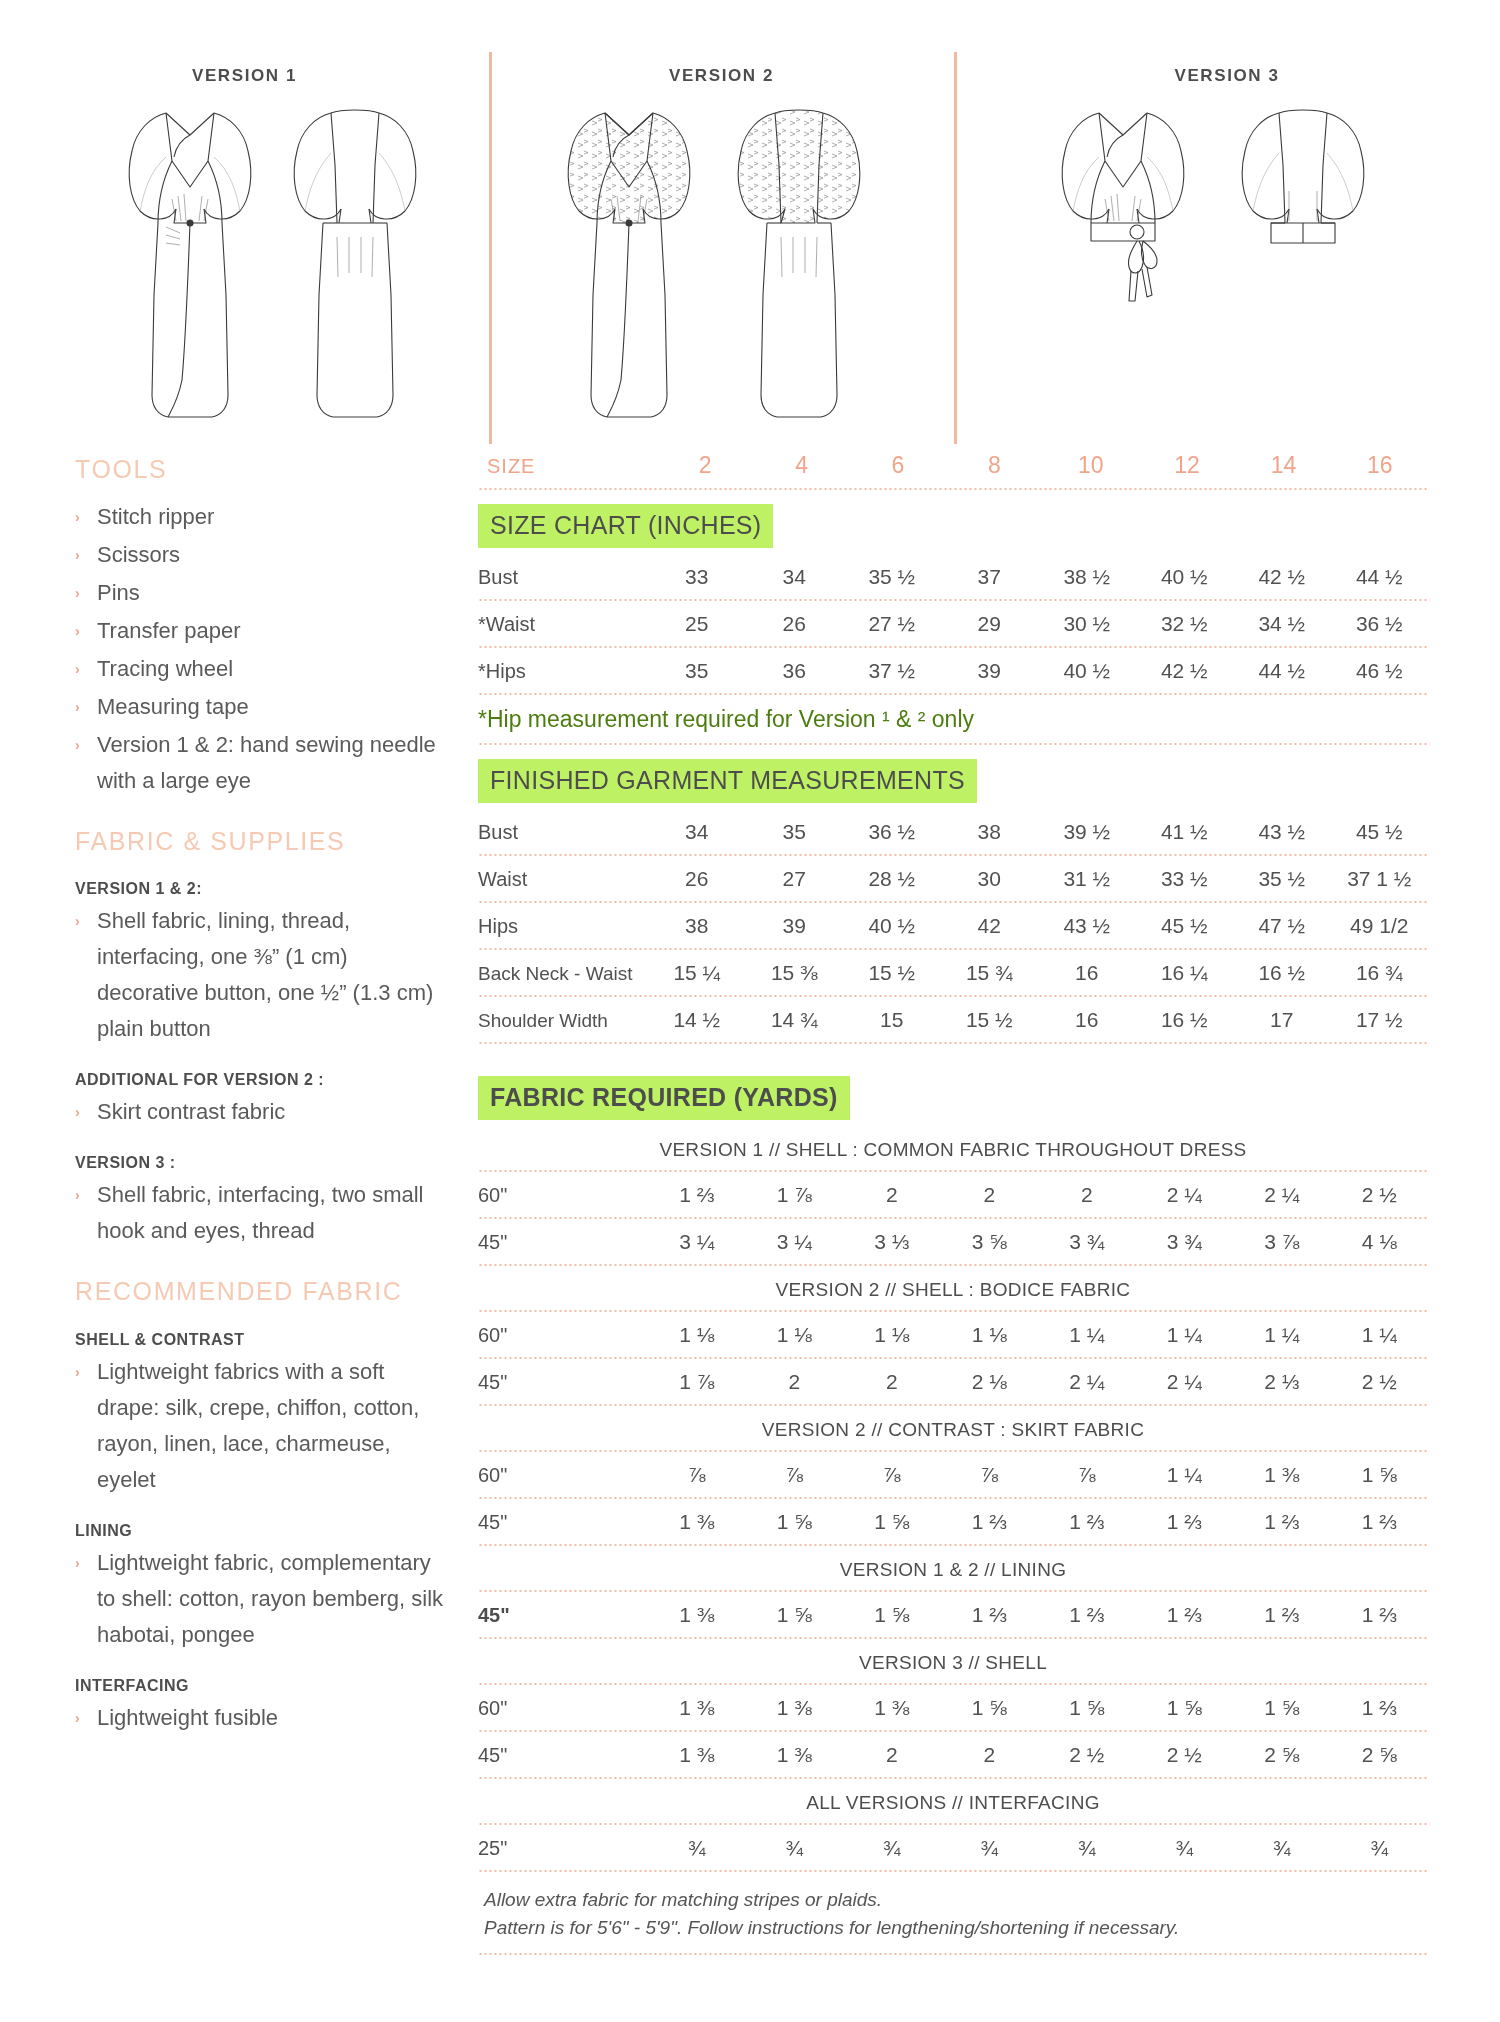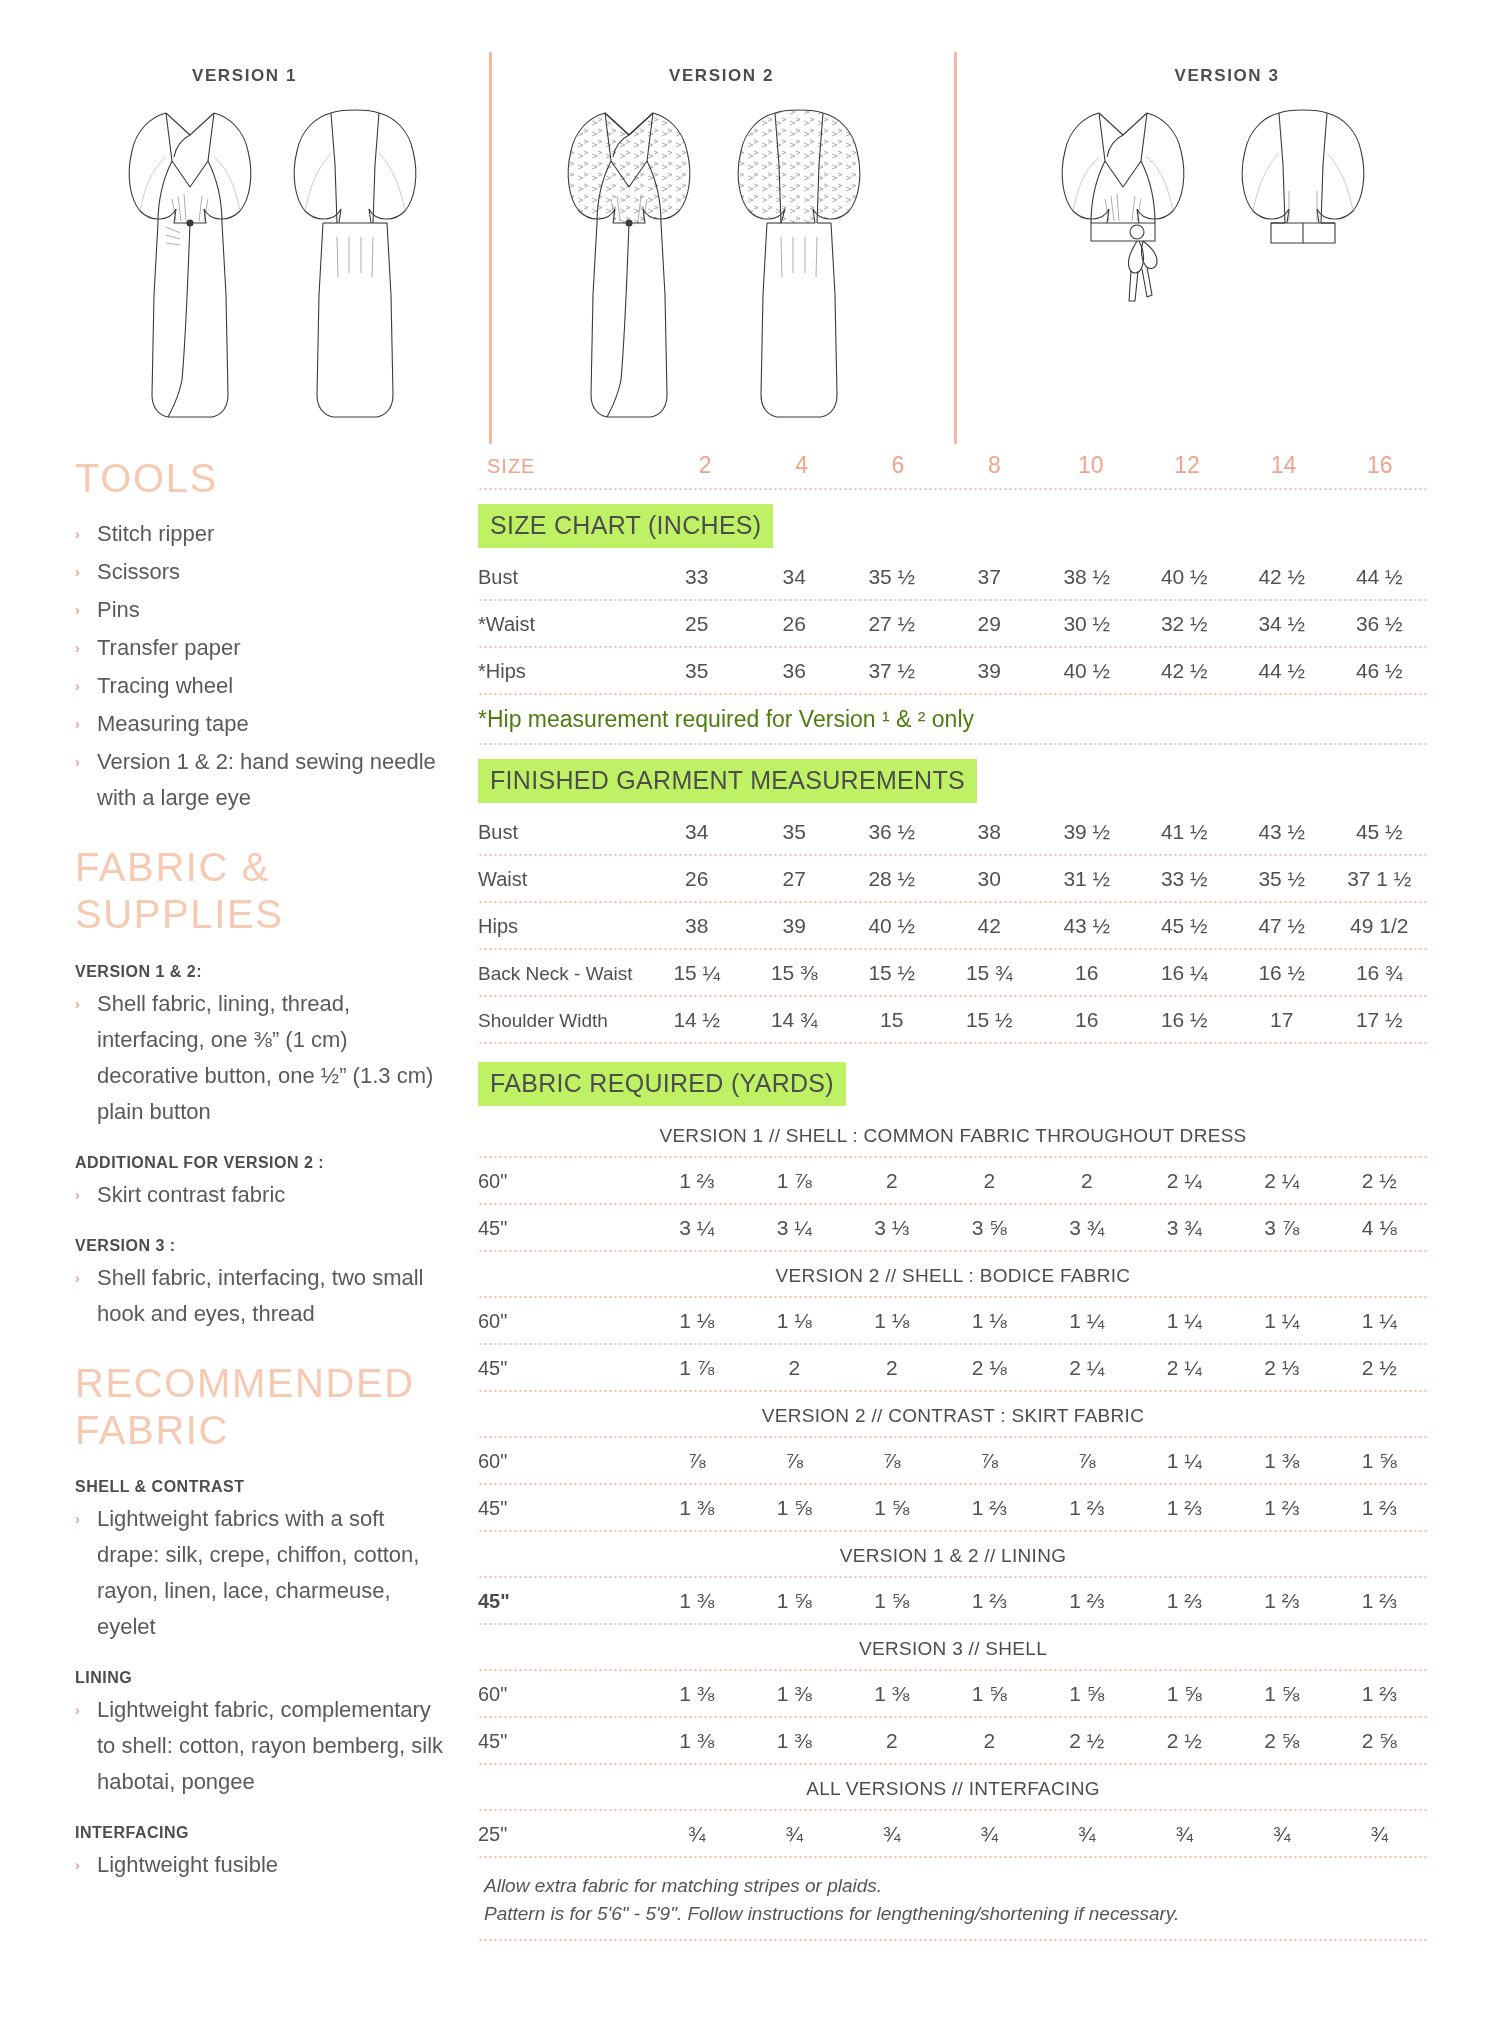--- a/index.html
+++ b/index.html
@@ -19,21 +19,21 @@
     position:absolute; top:66px; width:100%; text-align:center;
     font-size:17px; font-weight:bold; letter-spacing:1.6px; color:#4d4d4d;
   }
   .vdiv { position:absolute; top:52px; width:3px; height:392px; background:#f3b9a0; }
   .figs { position:absolute; top:95px; left:0; width:100%; height:350px; }
   .fig { position:absolute; top:0; }
 
   
   #sidebar { position:absolute; left:75px; top:455px; width:370px; }
   .side-h1 {
-    font-size:40px; letter-spacing:1.6px; color:#f6c9b3;
+    font-size:25px; letter-spacing:1.6px; color:#f6c9b3;
     font-weight:normal; line-height:1.18; margin-bottom:14px;
     font-family:"Liberation Sans", sans-serif;
   }
   .side-h2 {
     font-size:16px; font-weight:bold; letter-spacing:0.5px;
     color:#4d4d4d; margin-bottom:5px; margin-top:24px;
   }
   .bl { display:flex; align-items:flex-start; margin-bottom:2px; }
   .chev {
     color:#f0a489; font-size:14px; line-height:36px;
@@ -465,21 +465,21 @@
         <div class="cell">15 ½</div>
         <div class="cell">16</div>
         <div class="cell">16 ½</div>
         <div class="cell">17</div>
         <div class="cell">17 ½</div>
       </div>
       <div class="dotline"></div>
     </div>
 
   
-  <div class="sec-band" style="margin-top:18px;">
+  <div class="sec-band" style="margin-top:32px;font-weight:bold;">
     <span class="t">FABRIC REQUIRED (YARDS)</span>
   </div>
   <div id="fabric-groups">
       <div class="grp-title">VERSION 1 // SHELL : COMMON FABRIC THROUGHOUT DRESS</div>
       <div class="dotline"></div>
       <div class="row">
         <div class="lbl">60"</div>
         <div class="cell">1 ⅔</div>
         <div class="cell">1 ⅞</div>
         <div class="cell">2</div>

